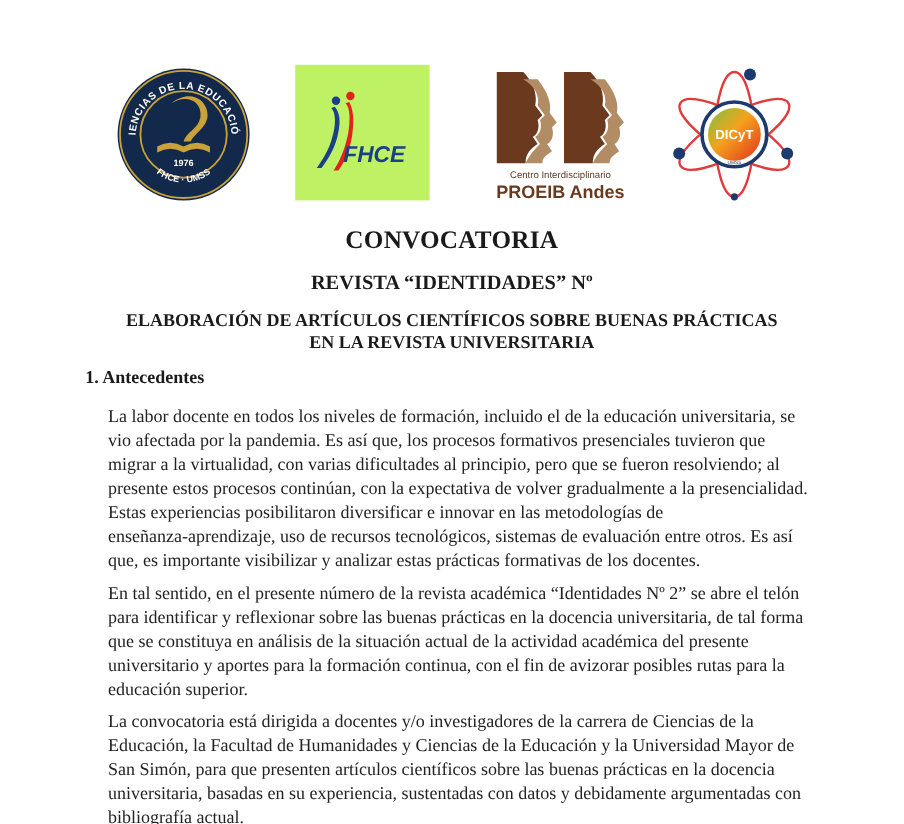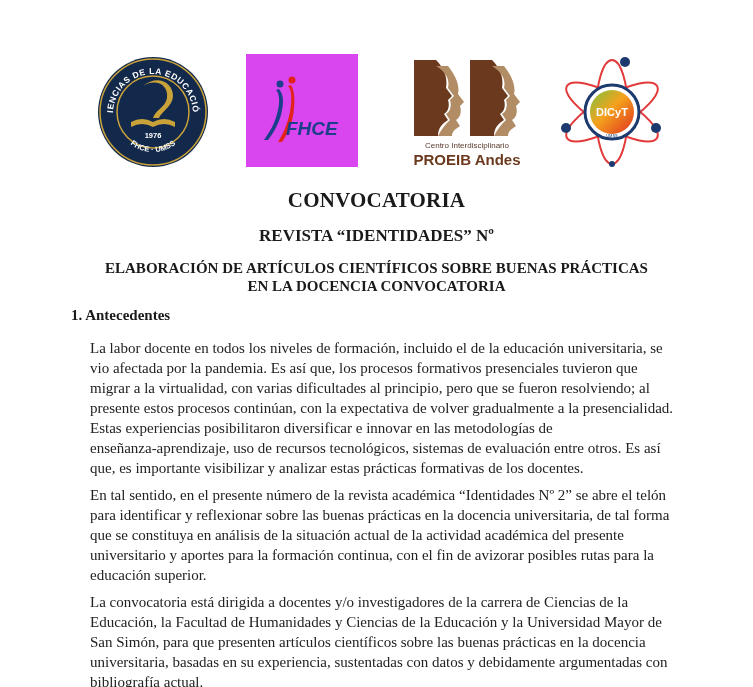--- a/index.html
+++ b/index.html
@@ -1,20 +1,20 @@
 <!DOCTYPE html>
 <html><head>
 <meta charset="utf-8">
 <style>
   html, body { margin: 0; padding: 0; background: #ffffff; }
   body { width: 753px; height: 687px; overflow: hidden; position: relative; font-family: "Liberation Serif", "DejaVu Serif", serif; color: #1a1a1a; }
   .logos { position: absolute; top: 50px; left: 0; width: 753px; height: 125px; }
   .logo { position: absolute; }
   #logo-ce { left: 95px; top: 6px; width: 116px; height: 112px; }
-  #logo-fhce { left: 246px; top: 4px; width: 112px; height: 113px; background: #d946ef; }
+  #logo-fhce { left: 246px; top: 4px; width: 112px; height: 113px; background: #bef264; }
   #logo-proeib { left: 408px; top: 8px; width: 118px; height: 110px; text-align: center; }
   #logo-dicyt { left: 556px; top: 6px; width: 112px; height: 112px; }
 
   .title { position: absolute; left: 0; width: 753px; text-align: center; font-weight: bold; }
   #conv { top: 188px; font-size: 21px; letter-spacing: 0.2px; }
   #rev { top: 226px; font-size: 17px; }
   #elab { top: 259px; font-size: 15px; line-height: 18px; }
 
   .h1 { position: absolute; left: 71px; top: 307px; font-size: 15px; font-weight: bold; }
   .para { position: absolute; left: 71px; width: 600px; font-family: "Liberation Serif", serif; font-size: 15px; line-height: 20px; color: #222; }
@@ -92,21 +92,21 @@
       <circle cx="100" cy="72" r="5" fill="#1d3a6e"></circle>
       <circle cx="56" cy="108" r="3" fill="#1d3a6e"></circle>
     </svg>
   </div>
 </div>
 
 <div class="title" id="conv">CONVOCATORIA</div>
 <div class="title" id="rev">REVISTA “IDENTIDADES” Nº</div>
 <div class="title" id="elab">
   <span style="display:block">ELABORACIÓN DE ARTÍCULOS CIENTÍFICOS SOBRE BUENAS PRÁCTICAS</span>
-  <span style="display:block">EN LA DOCENCIA CONVOCATORIA</span>
+  <span style="display:block">EN LA REVISTA UNIVERSITARIA</span>
 </div>
 
 <div class="h1">1. Antecedentes</div>
 
 <div class="para" id="p1">
   <span>La labor docente en todos los niveles de formación, incluido el de la educación universitaria, se</span>
   <span>vio afectada por la pandemia. Es así que, los procesos formativos presenciales tuvieron que</span>
   <span>migrar a la virtualidad, con varias dificultades al principio, pero que se fueron resolviendo; al</span>
   <span>presente estos procesos continúan, con la expectativa de volver gradualmente a la presencialidad.</span>
   <span>Estas experiencias posibilitaron diversificar e innovar en las metodologías de</span>

